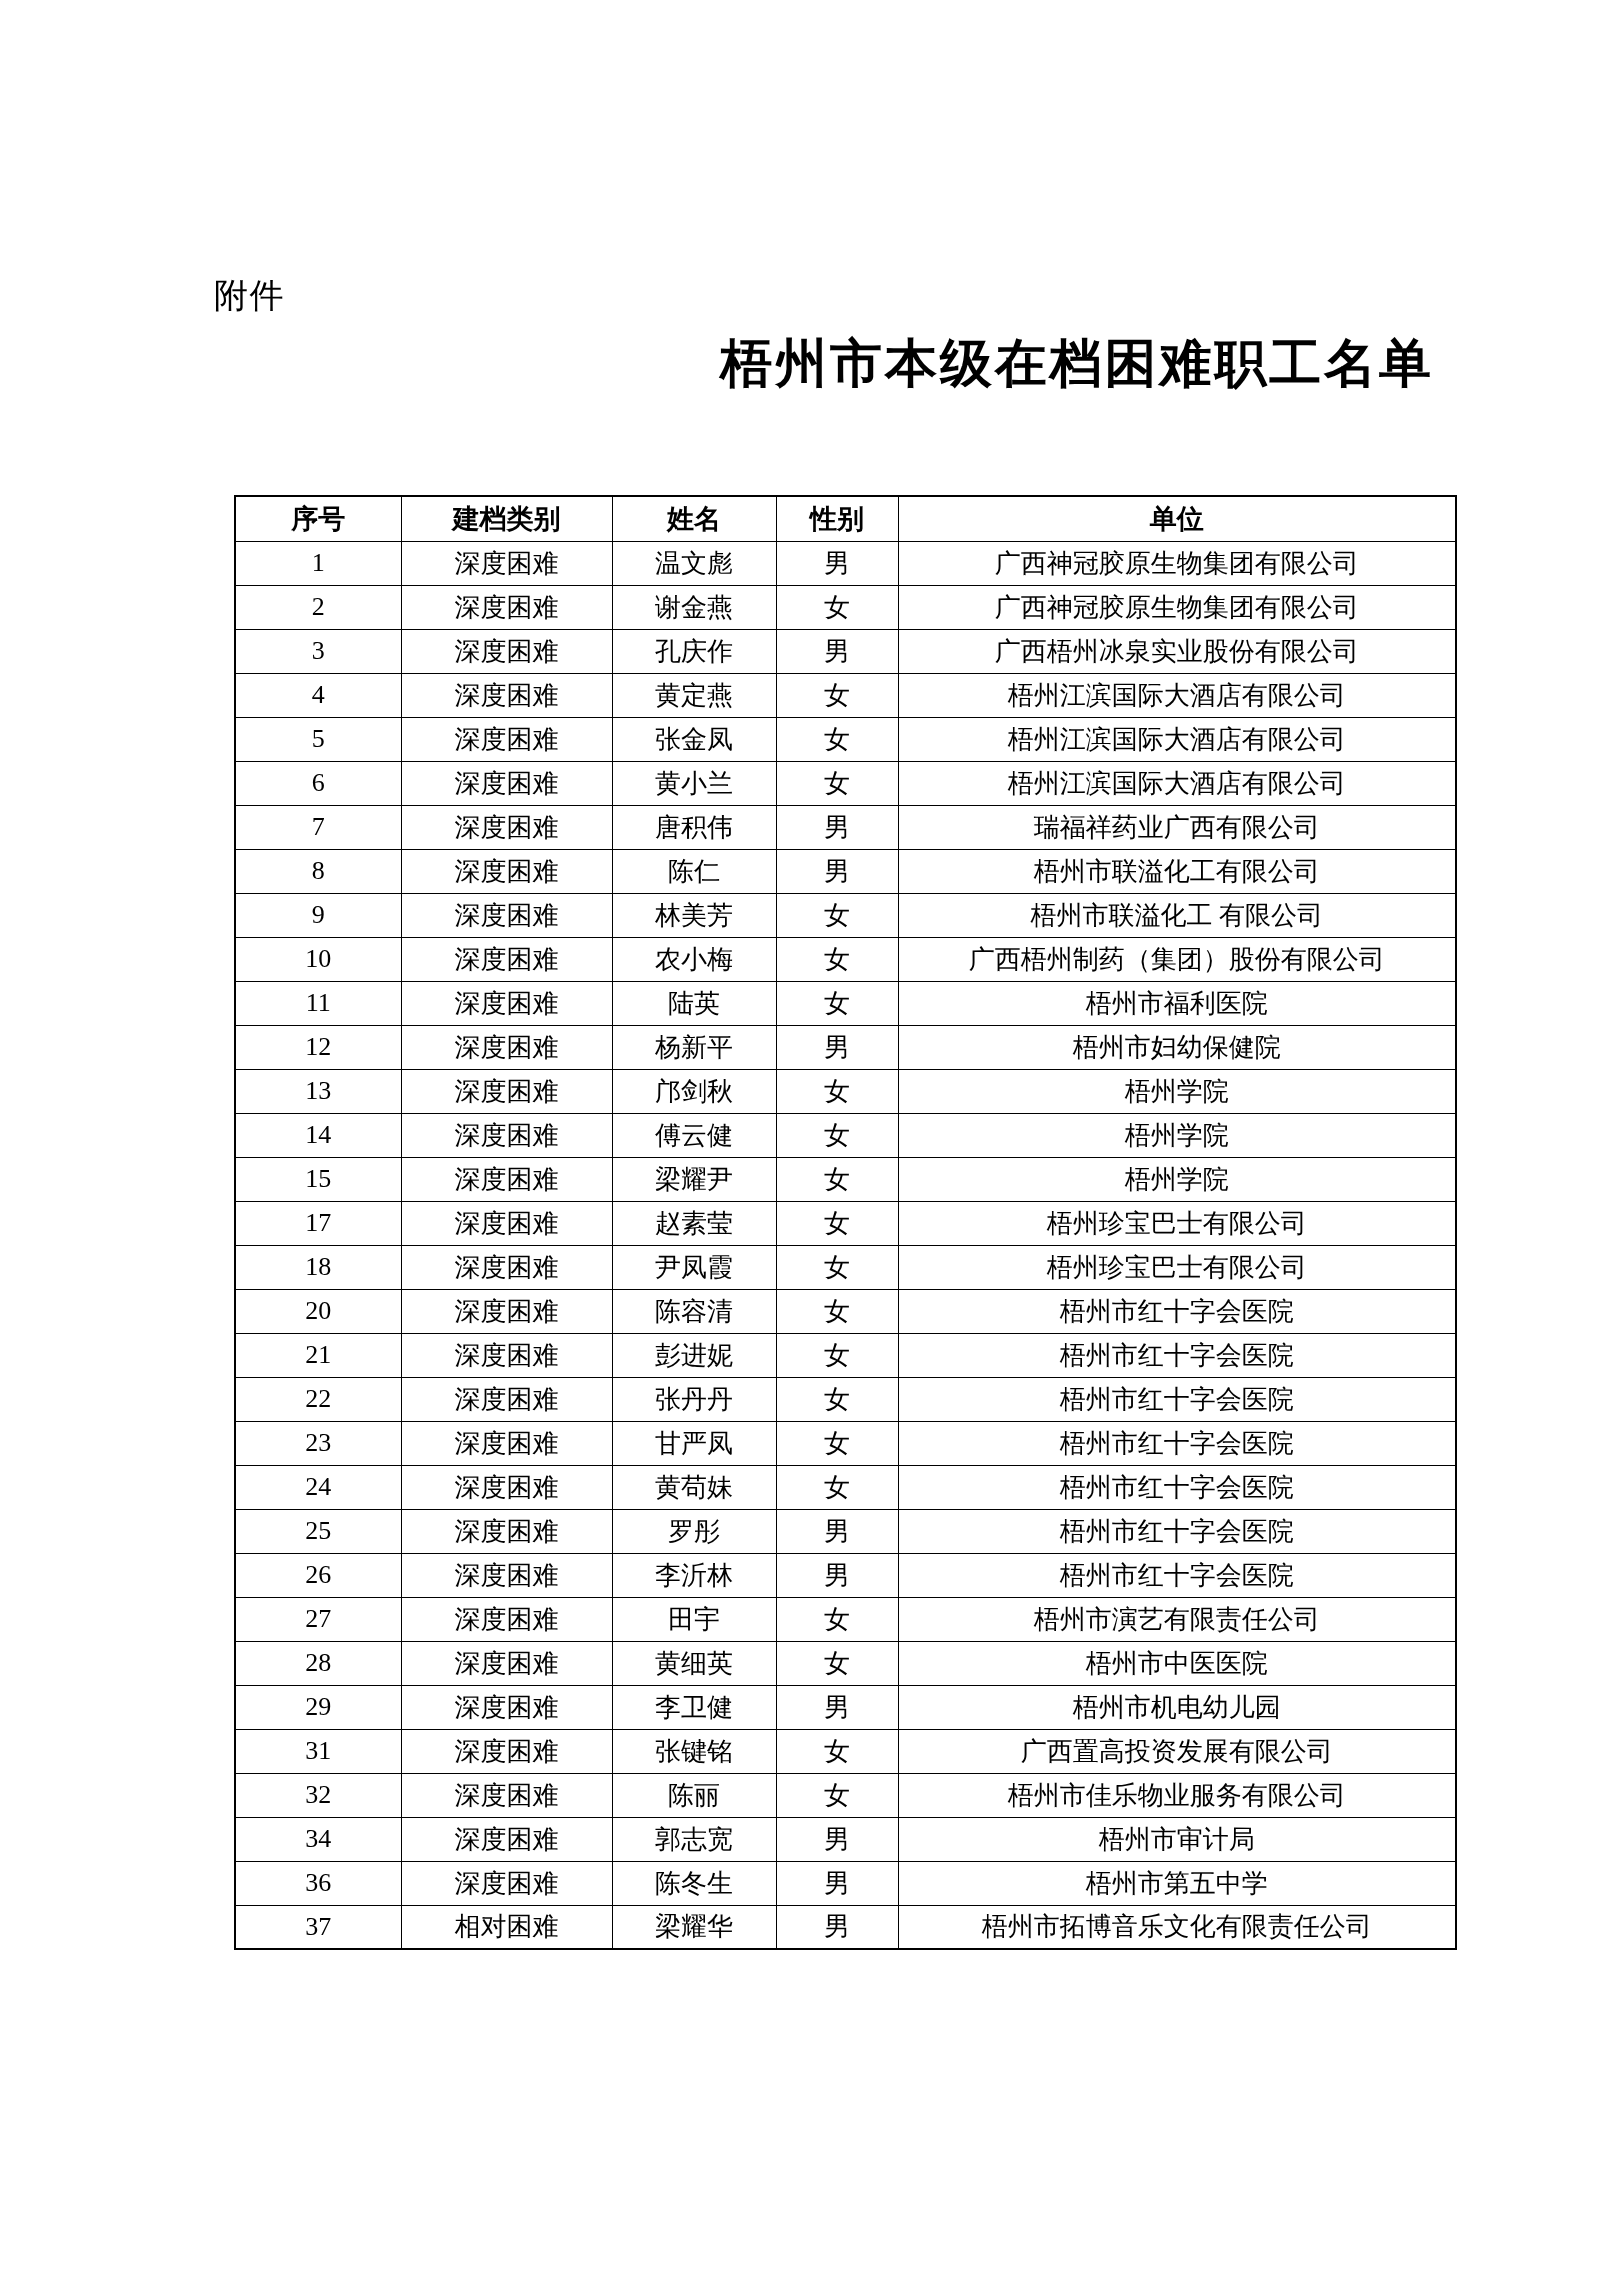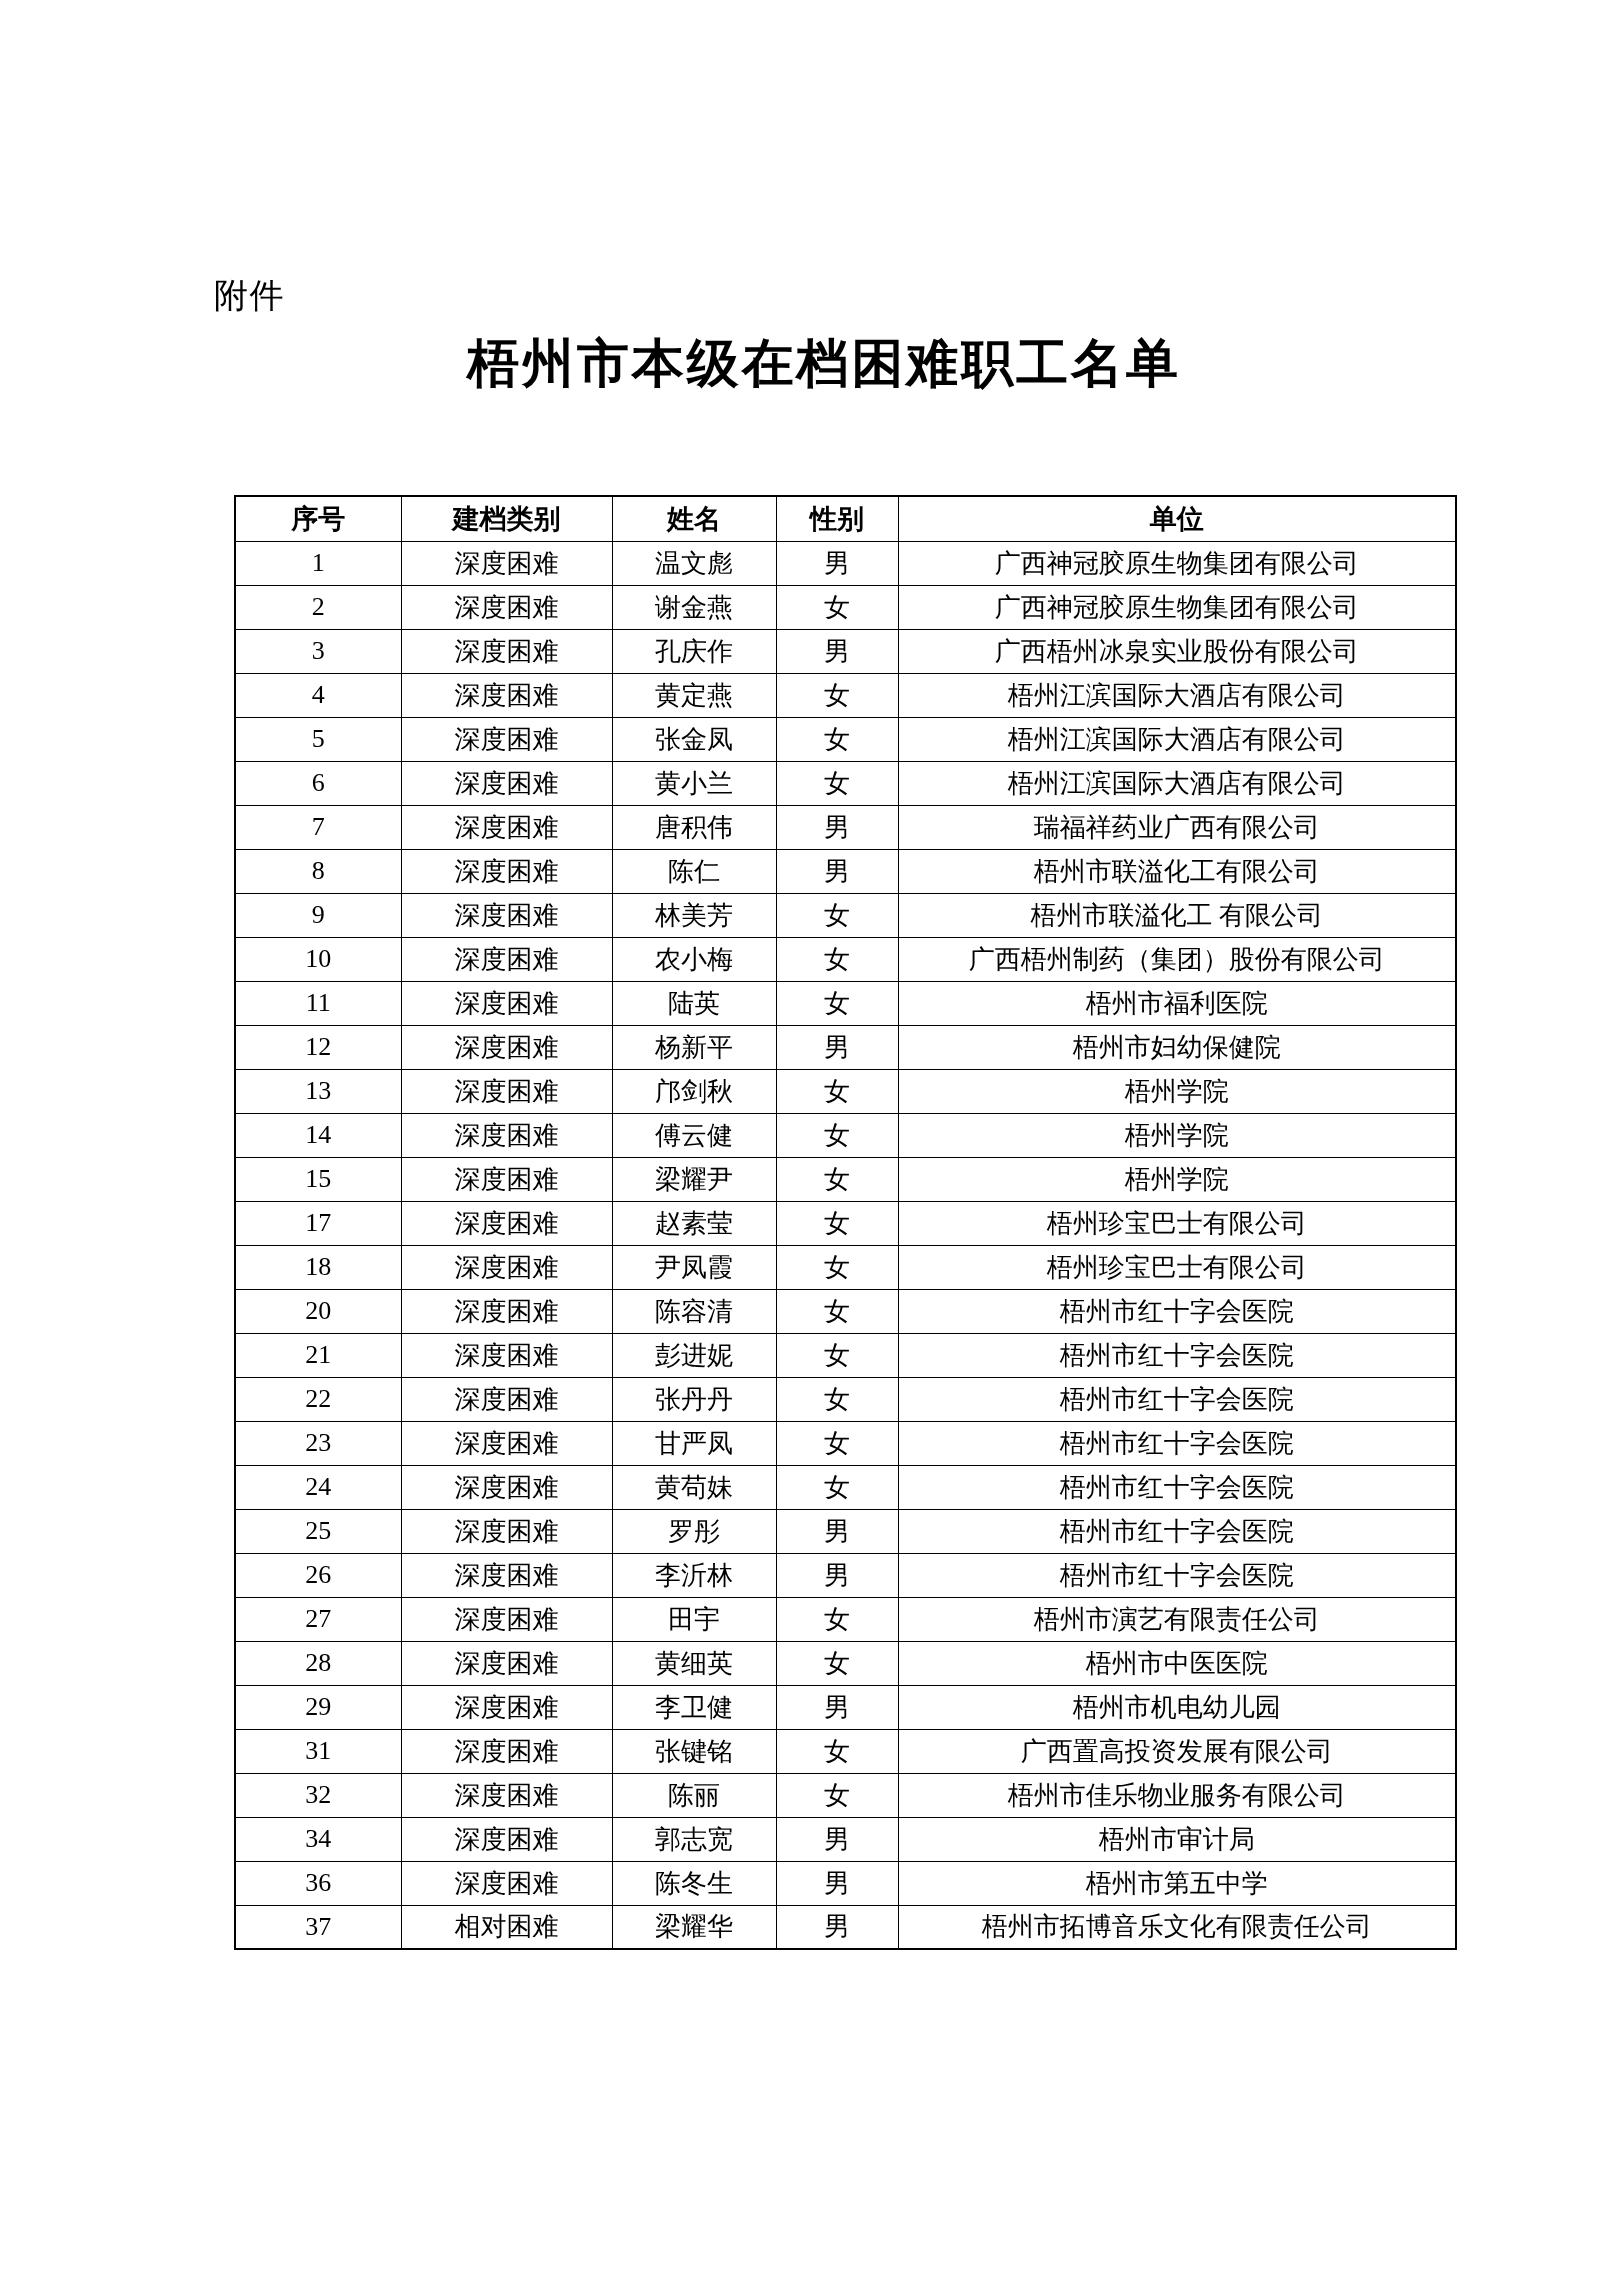--- a/index.html
+++ b/index.html
@@ -23,21 +23,21 @@
     font-size: 34px;
     line-height: 1.1;
     letter-spacing: 1.5px;
     margin-top: 14px;
   }
   .doc-title {
     position: absolute;
     left: 214px;
     top: 333px;
     width: 1220px;
-    text-align: center;
+    text-align: right;
     font-size: 52px;
     font-weight: bold;
     letter-spacing: 2.9px;
     line-height: 1.2;
     white-space: nowrap;
   }
   .table-wrap {
     position: absolute;
     left: 214px;
     top: 495px;

